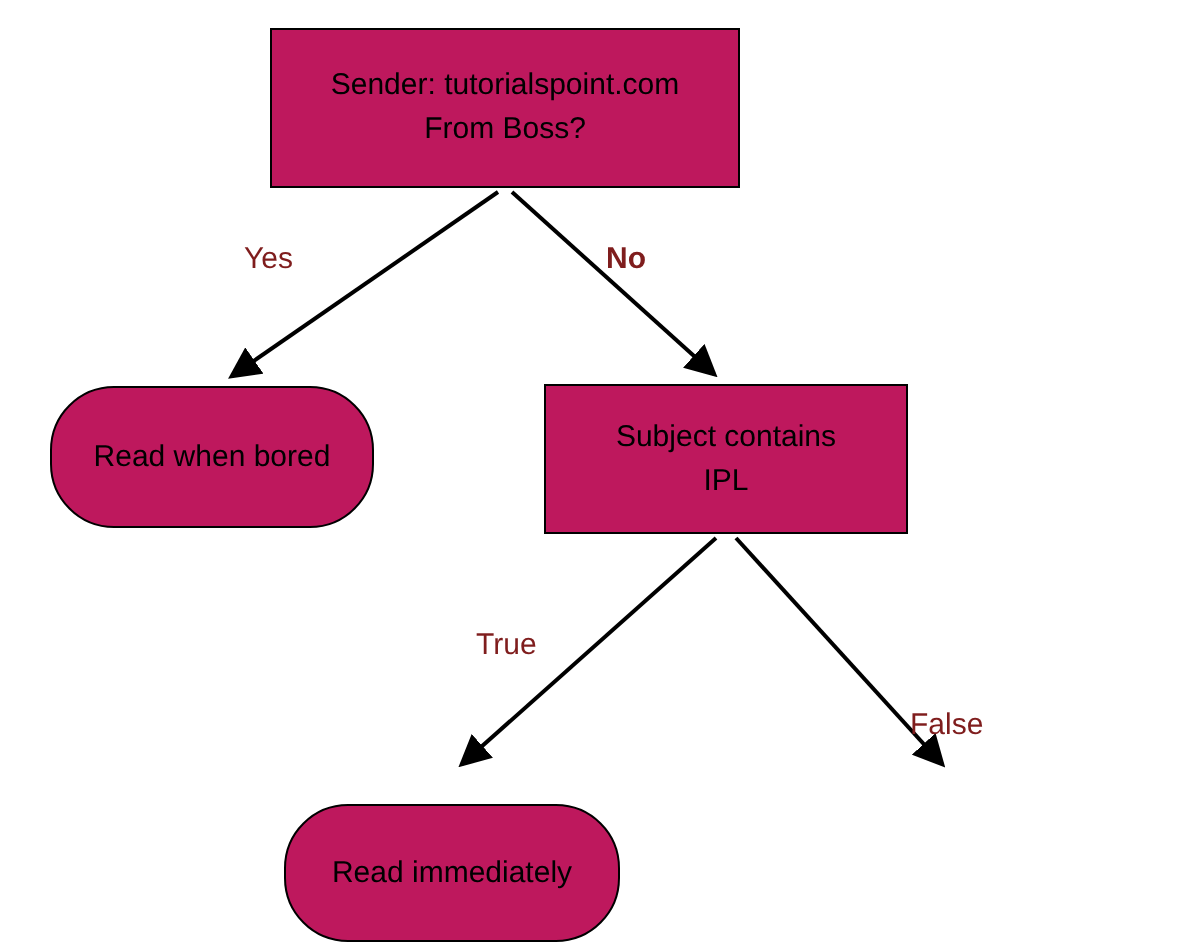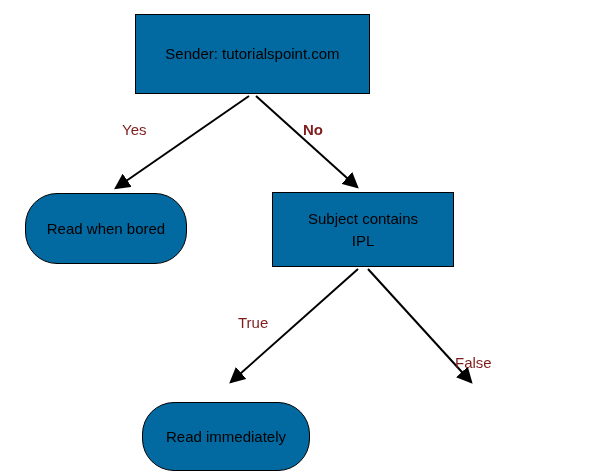--- a/index.html
+++ b/index.html
@@ -19,21 +19,21 @@
     position: absolute;
     left: 0;
     top: 0;
     width: 600px;
     height: 474px;
     pointer-events: none;
   }
   .node {
     position: absolute;
     box-sizing: border-box;
-    background: #0369a1;
+    background: #be185d;
     border: 1px solid #000000;
     color: #000000;
     display: flex;
     flex-direction: column;
     align-items: center;
     justify-content: center;
     text-align: center;
     font-size: 15px;
     line-height: 22px;
   }
@@ -98,20 +98,21 @@
 
     <line x1="256" y1="96" x2="357" y2="187" stroke="#000000" stroke-width="2" marker-end="url(#arrowhead)"></line>
 
     <line x1="358" y1="269" x2="231" y2="382" stroke="#000000" stroke-width="2" marker-end="url(#arrowhead)"></line>
 
     <line x1="368" y1="269" x2="471" y2="382" stroke="#000000" stroke-width="2" marker-end="url(#arrowhead)"></line>
   </svg>
 
   <div class="node node-root">
     <span>Sender: tutorialspoint.com</span>
+    <span>From Boss?</span>
   </div>
 
   <div class="node node-subject-contains">
     <span>Subject contains</span>
     <span>IPL</span>
   </div>
 
   <div class="node rounded node-read-when-bored">
     <span>Read when bored</span>
   </div>

